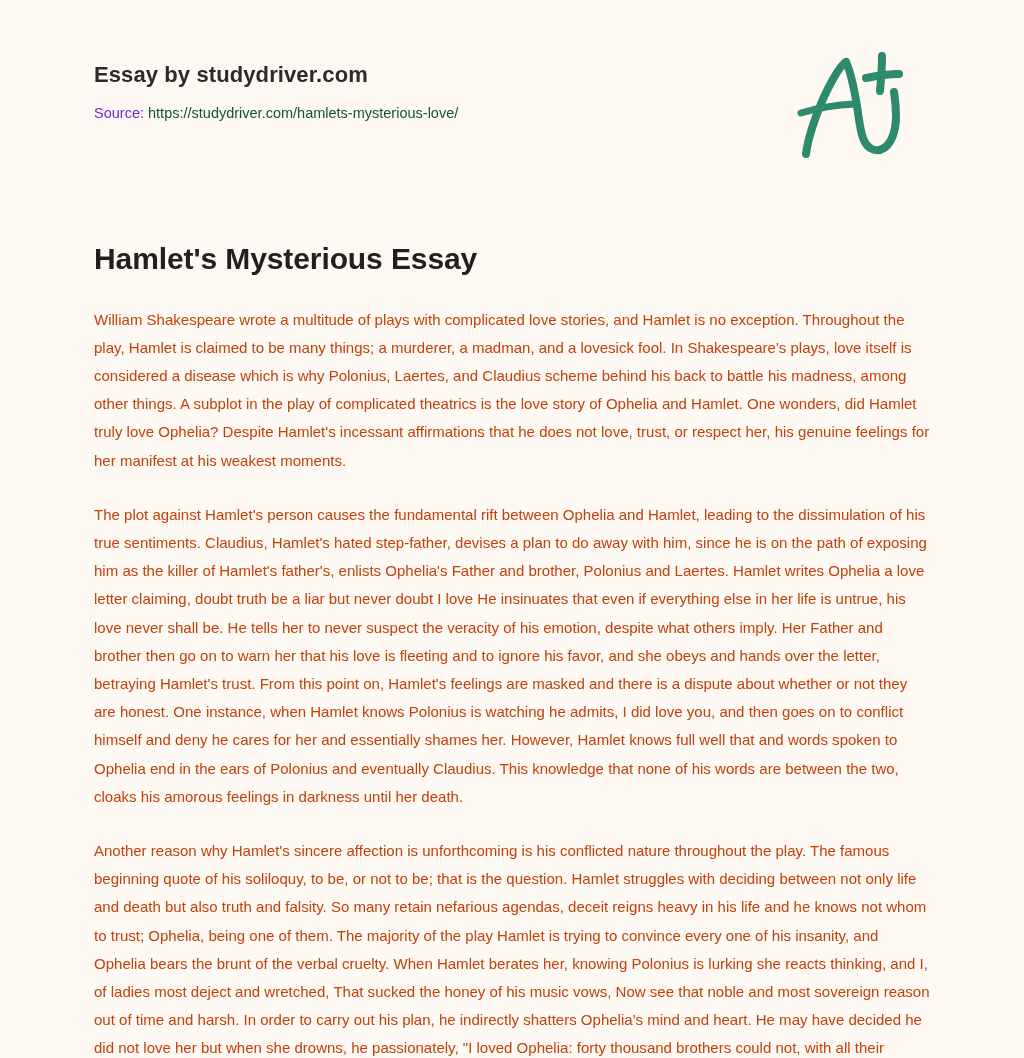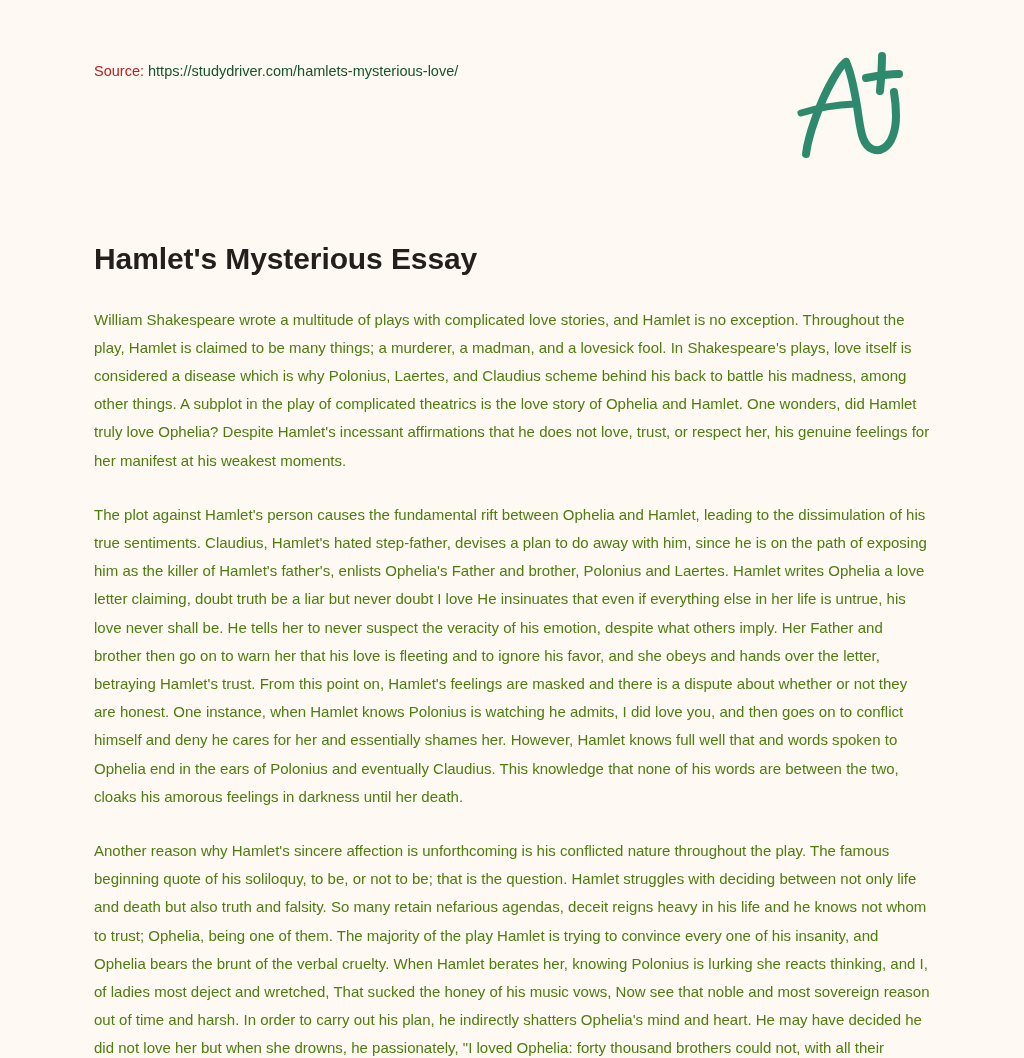--- a/index.html
+++ b/index.html
@@ -54,21 +54,21 @@
     white-space: nowrap;
   }
 
   .source-line {
     font-size: 14.5px;
     line-height: 1.3;
     white-space: nowrap;
   }
 
   .source-label {
-    color: #b91c1c;
+    color: #6d28d9;
   }
 
   .source-url {
     color: #14532d;
     text-decoration: none;
   }
 
   
   .logo {
     width: 120px;
@@ -92,36 +92,37 @@
     font-weight: bold;
     color: #231f1c;
     letter-spacing: -0.1px;
     line-height: 1.25;
     margin: 0 0 28px 0;
   }
 
   .article-body p {
     font-size: 15px;
     line-height: 28.2px;
-    color: #4d7c0f;
+    color: #c2410c;
     margin: 0 0 26px 0;
     text-align: left;
     letter-spacing: 0.01px;
   }
   .article-body p:last-child { margin-bottom: 0; }
 </style>
 </head>
 <body>
 
 <div class="page">
 
   <div class="header">
     <div class="header-inner">
 
       <div class="header-text">
+        <div class="byline">Essay by studydriver.com</div>
         <div class="source-line">
           <span class="source-label">Source:</span>
           <a class="source-url" href="#">https://studydriver.com/hamlets-mysterious-love/</a>
         </div>
       </div>
 
       <div class="logo">
         <svg viewBox="0 0 120 115" width="120" height="115" aria-hidden="true">
           <g fill="none" stroke="#2e8a6d" stroke-linecap="round" stroke-linejoin="round">
 

